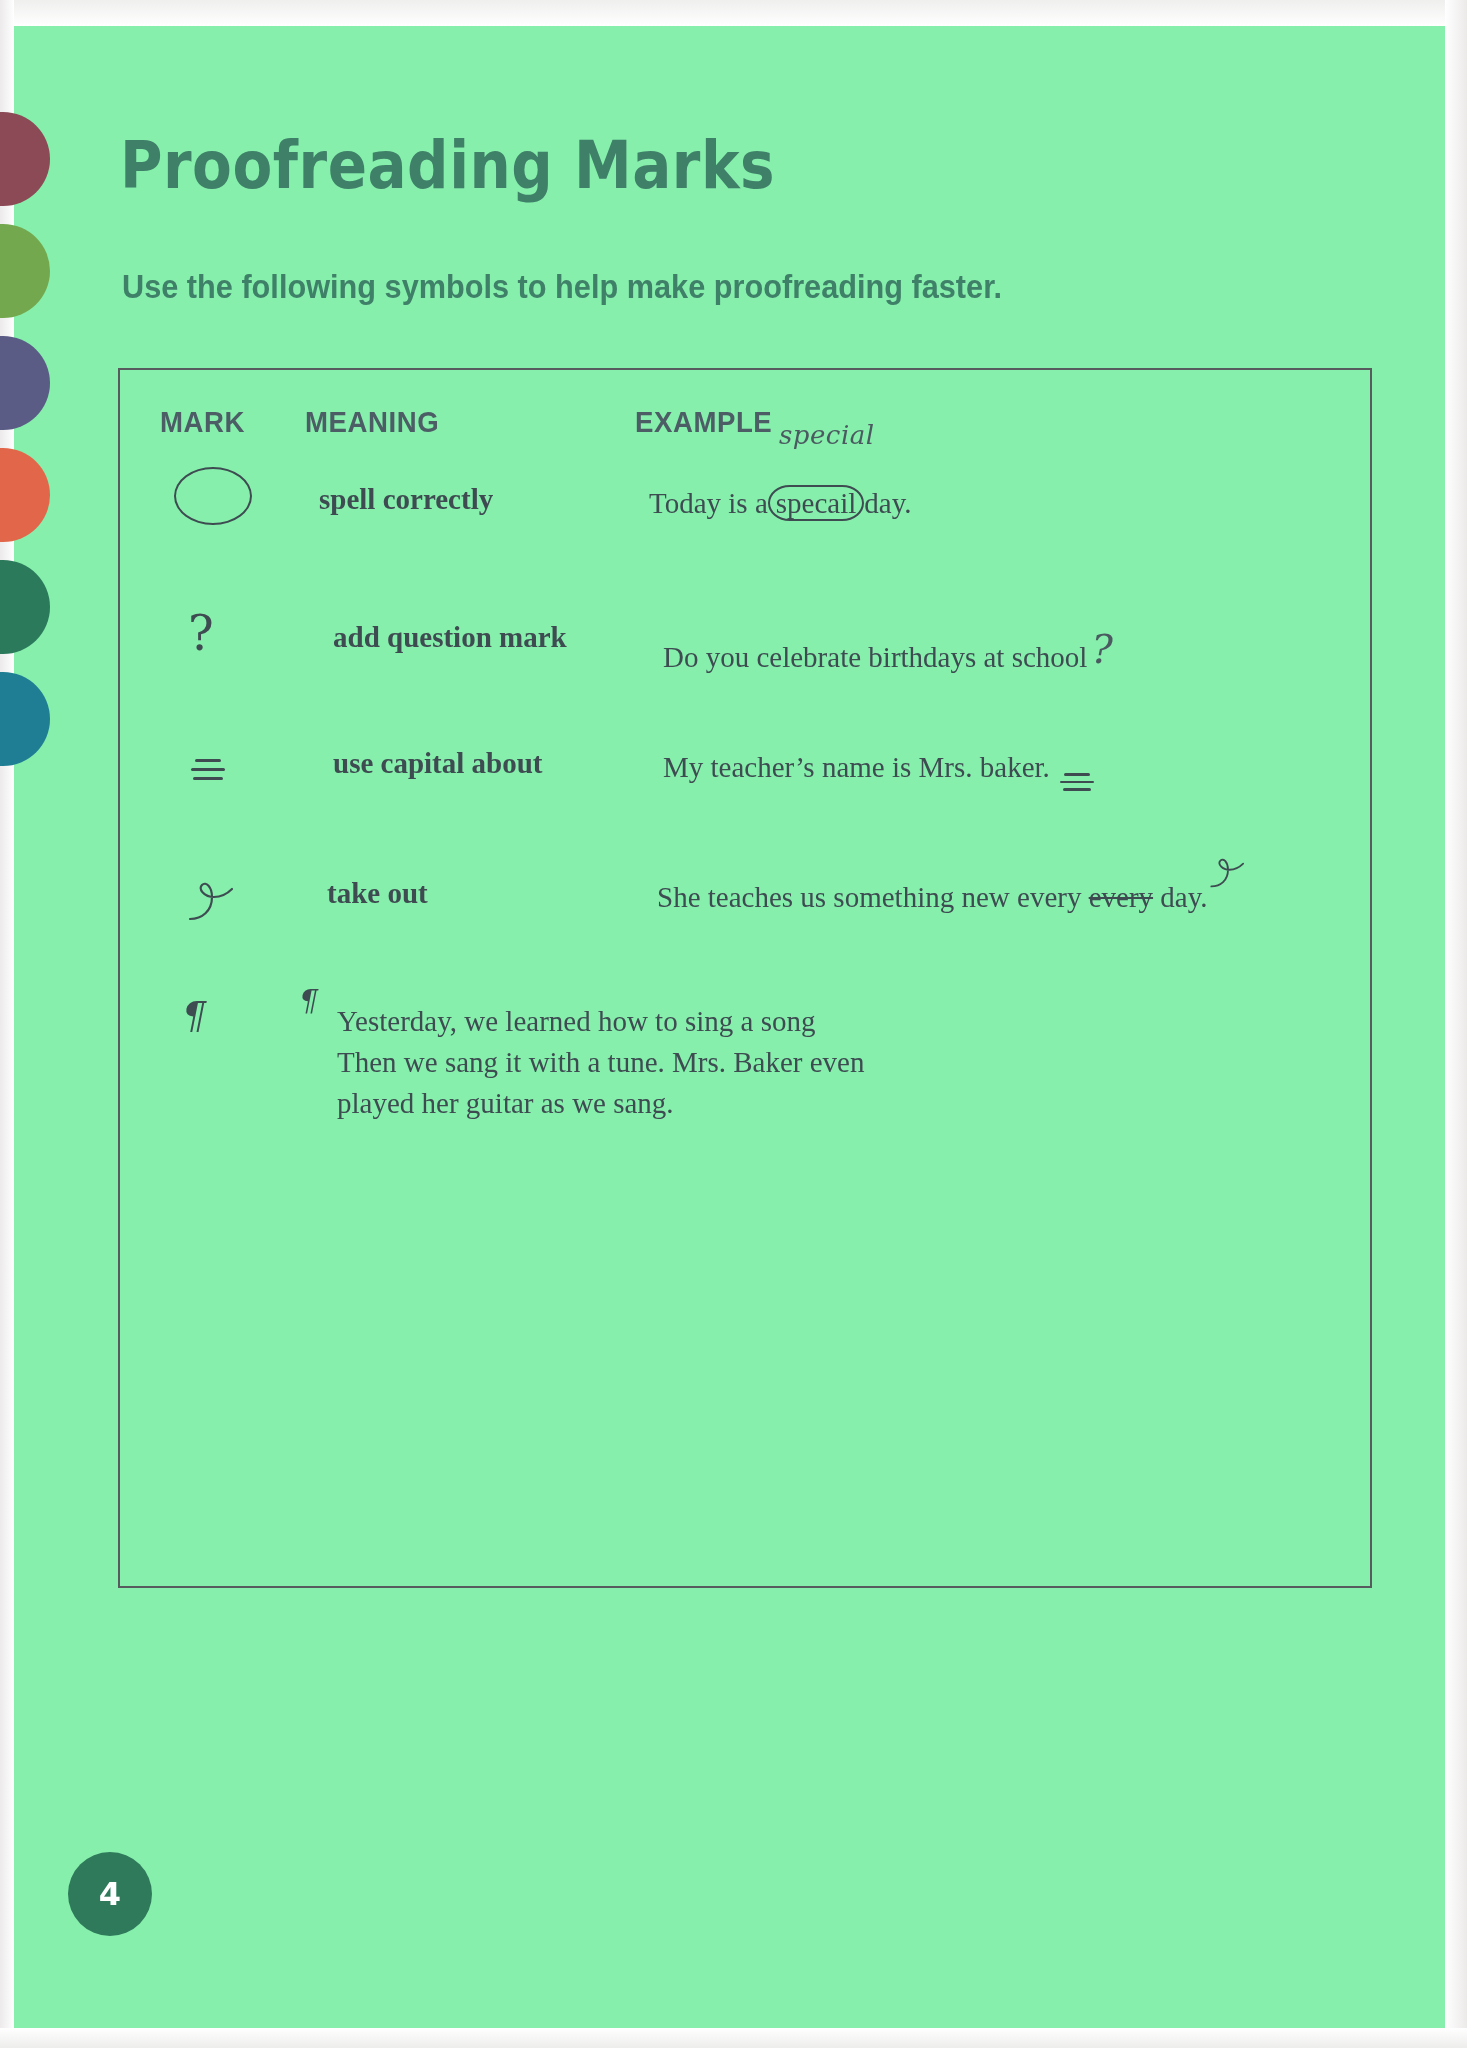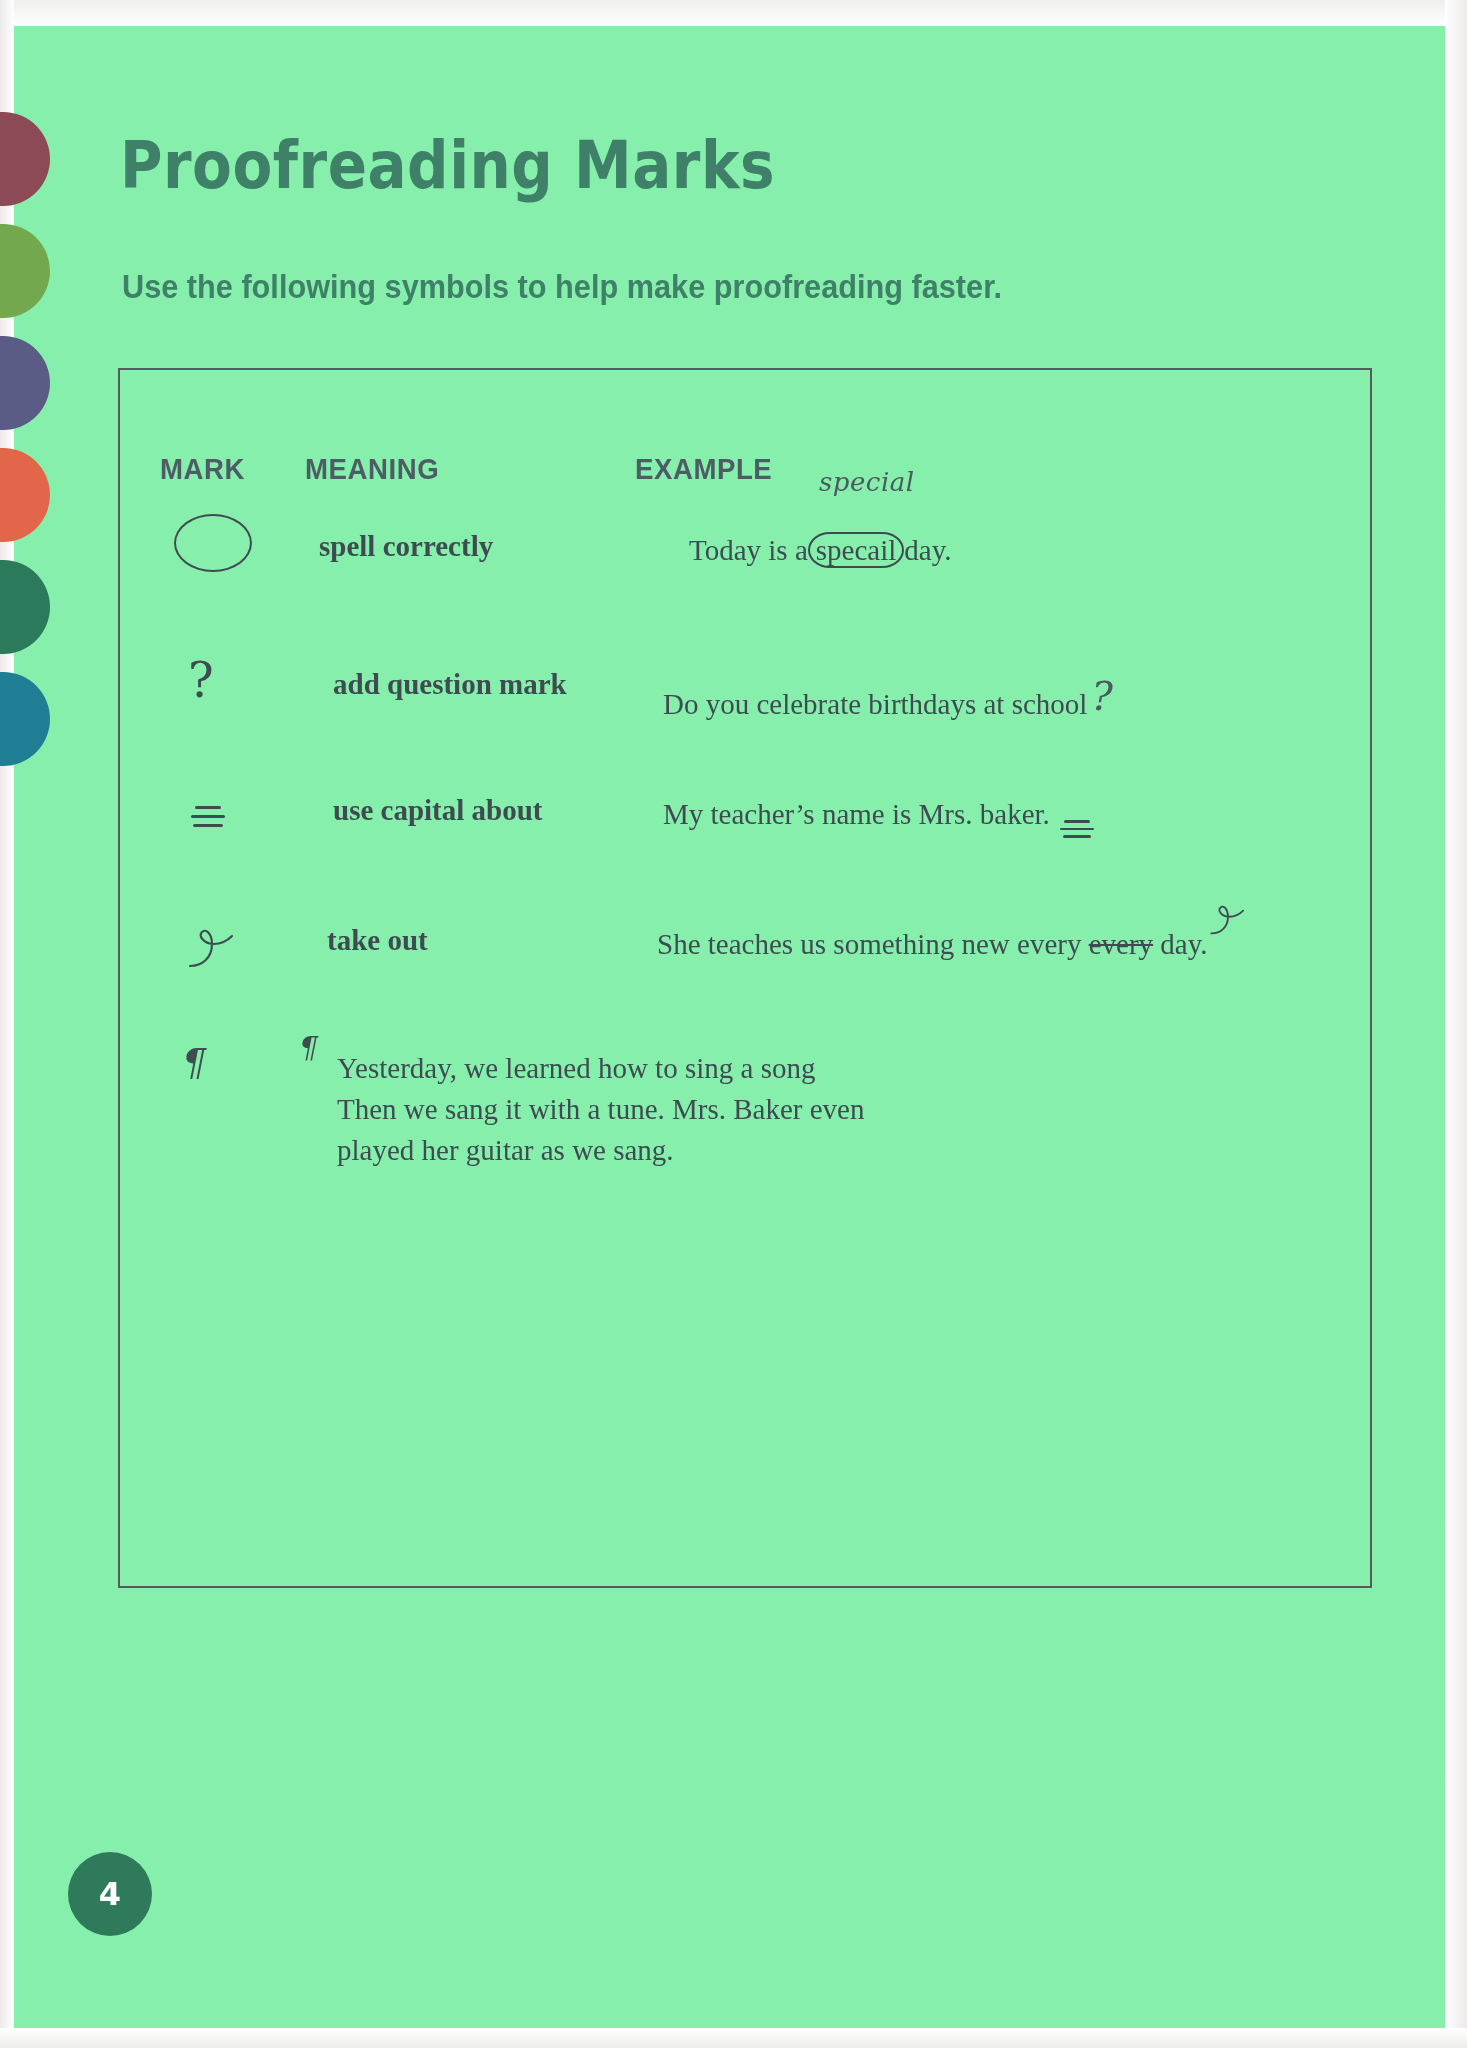--- a/index.html
+++ b/index.html
@@ -114,21 +114,21 @@
 
   .hdr {
     font-family: "Liberation Sans", sans-serif;
     font-weight: bold;
     font-size: 30px;
     letter-spacing: 0.6px;
     color: #4c5d66;
     transform: scaleX(0.92);
     transform-origin: left center;
   }
-  .hdr-row { margin-bottom: 14px; margin-top: 47px; }
+  .hdr-row { margin-bottom: 14px; }
 
   .mark-cell {
     font-family: "Liberation Serif", serif;
     font-size: 38px;
     color: #3e4c52;
     padding-left: 14px;
     min-height: 60px;
   }
   .meaning {
     font-family: "Liberation Serif", serif;
@@ -303,21 +303,21 @@
       <div class="col-mark hdr">MARK</div>
       <div class="col-mean hdr">MEANING</div>
       <div class="col-ex hdr">EXAMPLE</div>
     </div>
 
     <div class="row data-row" style="height:152px;">
       <div class="col-mark mark-cell" style="padding-top:14px;">
         <span class="circle-mark"></span>
       </div>
       <div class="col-mean meaning" style="padding-top:30px;">spell correctly</div>
-      <div class="col-ex example" style="padding-top:30px;margin-left:40px;">
+      <div class="col-ex example" style="padding-top:30px;">
         <span class="hand-above" style="left:130px; top:-36px;">special</span>
         <span>Today is a</span><span class="circled">specail</span><span>day.</span>
       </div>
     </div>
 
 
     <div class="row data-row" style="height:128px;">
       <div class="col-mark mark-cell" style="padding-top:0px; padding-left:28px;">
         <span class="qmark">?</span>
       </div>

